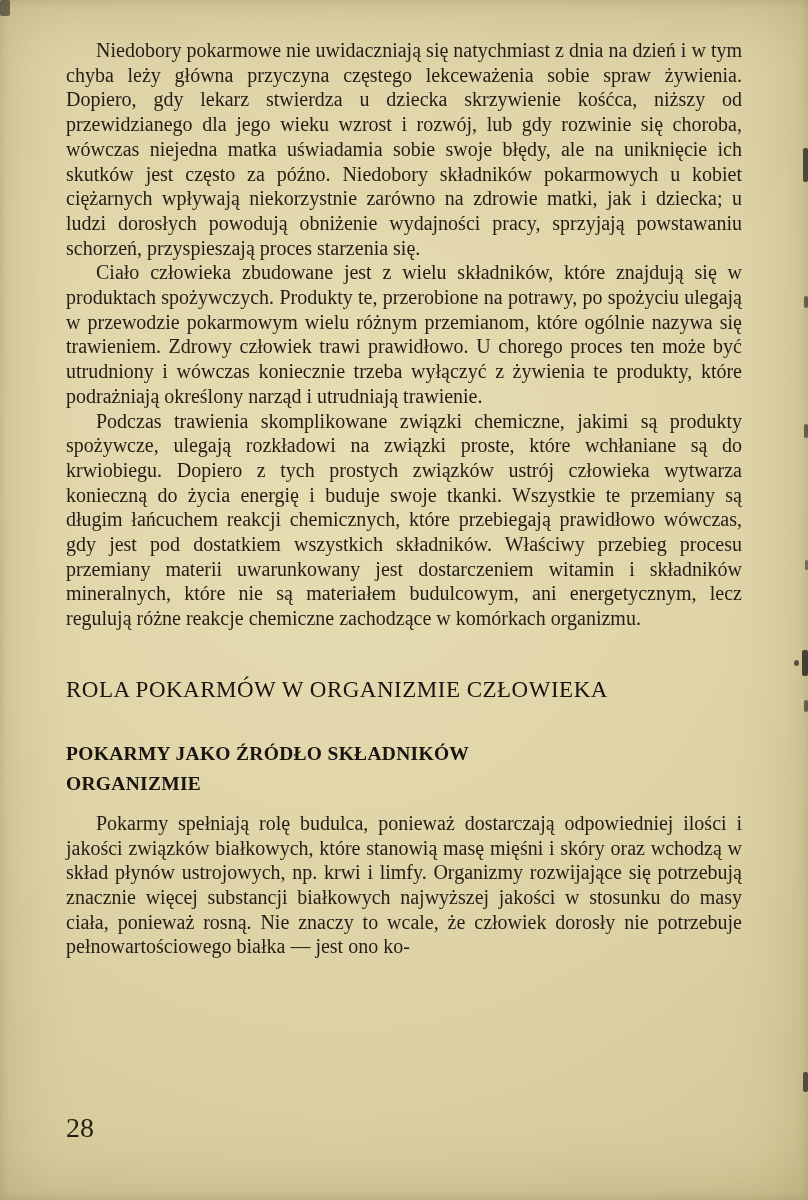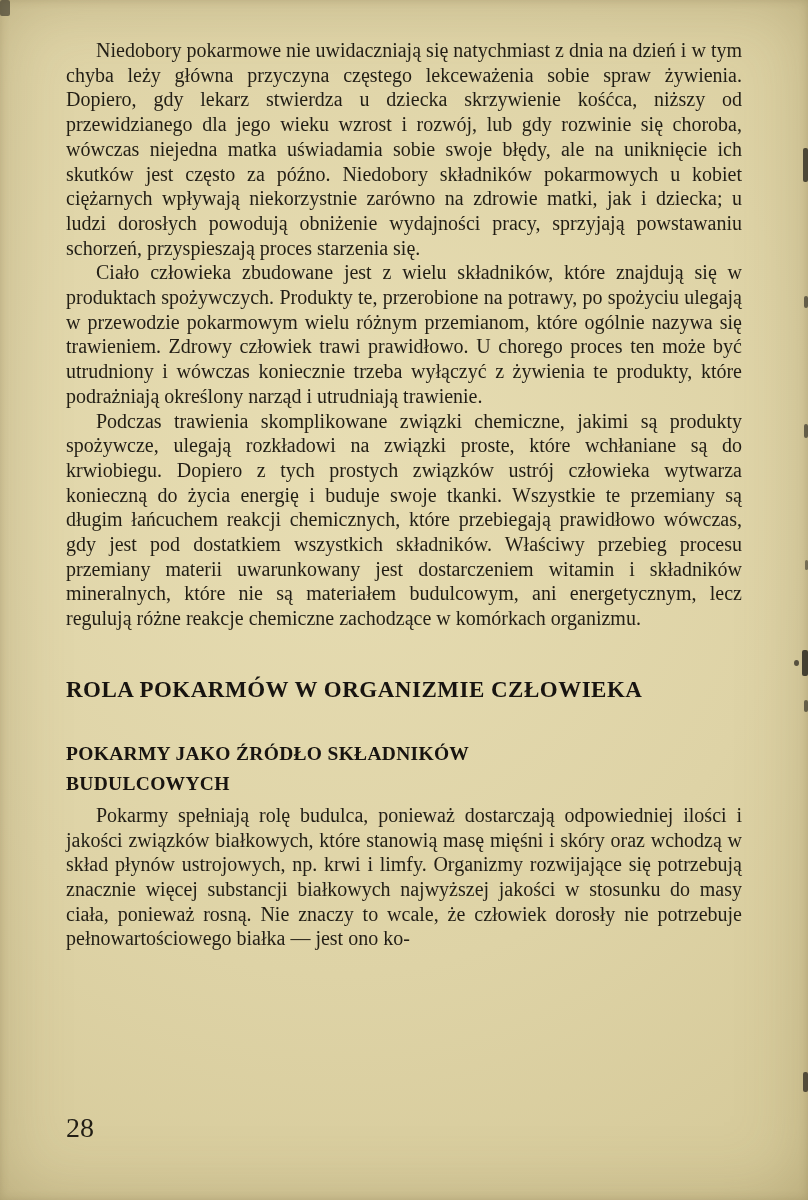--- a/index.html
+++ b/index.html
@@ -22,26 +22,26 @@
     left: 66px; top: 38px; width: 676px;
     color: #221e15;
     font-size: 20px; line-height: 24.7px;
     text-align: justify;
     hyphens: auto; -webkit-hyphens: auto;
   }
   .content p { margin: 0; text-indent: 30px; }
   .content p.after-heading { }
   h1.section-heading {
     margin: 44px 0 0 0;
-    font-size: 23px; font-weight: bold;
+    font-size: 23px; font-weight: normal;
     letter-spacing: 0.5px; line-height: 30px;
     color: #181410; text-align: left; text-indent: 0;
   }
   h2.subsection-heading {
-    margin: 34px 0 4px 0;
+    margin: 34px 0 12px 0;
     font-size: 19.5px; font-weight: bold;
     letter-spacing: 0.3px; line-height: 30px;
     color: #181410; text-align: left; text-indent: 0;
   }
   .page-number {
     position: absolute; left: 66px; top: 1112px;
     font-size: 28px; color: #221e15;
   }
   .watermark {
     position: absolute; left: 50%; top: 1064px;
@@ -64,21 +64,21 @@
 
 <div class="page">
 
   <div class="content">
     <p>Niedobory pokarmowe nie uwidaczniają się natychmiast z dnia na dzień i w tym chyba leży główna przyczyna częstego lekceważenia sobie spraw żywienia. Dopiero, gdy lekarz stwierdza u dziecka skrzywienie kośćca, niższy od przewidzianego dla jego wieku wzrost i rozwój, lub gdy rozwinie się choroba, wówczas niejedna matka uświadamia sobie swoje błędy, ale na uniknięcie ich skutków jest często za późno. Niedobory składników pokarmowych u kobiet ciężarnych wpływają niekorzystnie zarówno na zdrowie matki, jak i dziecka; u ludzi dorosłych powodują obniżenie wydajności pracy, sprzyjają powstawaniu schorzeń, przyspieszają proces starzenia się.</p>
     <p>Ciało człowieka zbudowane jest z wielu składników, które znajdują się w produktach spożywczych. Produkty te, przerobione na potrawy, po spożyciu ulegają w przewodzie pokarmowym wielu różnym przemianom, które ogólnie nazywa się trawieniem. Zdrowy człowiek trawi prawidłowo. U chorego proces ten może być utrudniony i wówczas koniecznie trzeba wyłączyć z żywienia te produkty, które podrażniają określony narząd i utrudniają trawienie.</p>
     <p>Podczas trawienia skomplikowane związki chemiczne, jakimi są produkty spożywcze, ulegają rozkładowi na związki proste, które wchłaniane są do krwiobiegu. Dopiero z tych prostych związków ustrój człowieka wytwarza konieczną do życia energię i buduje swoje tkanki. Wszystkie te przemiany są długim łańcuchem reakcji chemicznych, które przebiegają prawidłowo wówczas, gdy jest pod dostatkiem wszystkich składników. Właściwy przebieg procesu przemiany materii uwarunkowany jest dostarczeniem witamin i składników mineralnych, które nie są materiałem budulcowym, ani energetycznym, lecz regulują różne reakcje chemiczne zachodzące w komórkach organizmu.</p>
 
     <h1 class="section-heading">ROLA POKARMÓW W ORGANIZMIE CZŁOWIEKA</h1>
 
-    <h2 class="subsection-heading"><span>POKARMY JAKO ŹRÓDŁO SKŁADNIKÓW</span><br><span>BUDULCOWYCH</span></h2>
+    <h2 class="subsection-heading"><span>POKARMY JAKO ŹRÓDŁO SKŁADNIKÓW</span><br><span>ORGANIZMIE</span></h2>
 
     <p class="after-heading">Pokarmy spełniają rolę budulca, ponieważ dostarczają odpowiedniej ilości i jakości związków białkowych, które stanowią masę mięśni i skóry oraz wchodzą w skład płynów ustrojowych, np. krwi i limfy. Organizmy rozwijające się potrzebują znacznie więcej substancji białkowych najwyższej jakości w stosunku do masy ciała, ponieważ rosną. Nie znaczy to wcale, że człowiek dorosły nie potrzebuje pełnowartościowego białka — jest ono ko-</p>
   </div>
 
   <div class="page-number">28</div>
 
 
   <div class="scan-mark" style="left:0; top:0; width:10px; height:16px; opacity:.55;"></div>
   <div class="scan-mark" style="right:0; top:148px; width:5px; height:34px; opacity:.75;"></div>
   <div class="scan-mark" style="right:0; top:296px; width:4px; height:12px; opacity:.6;"></div>

